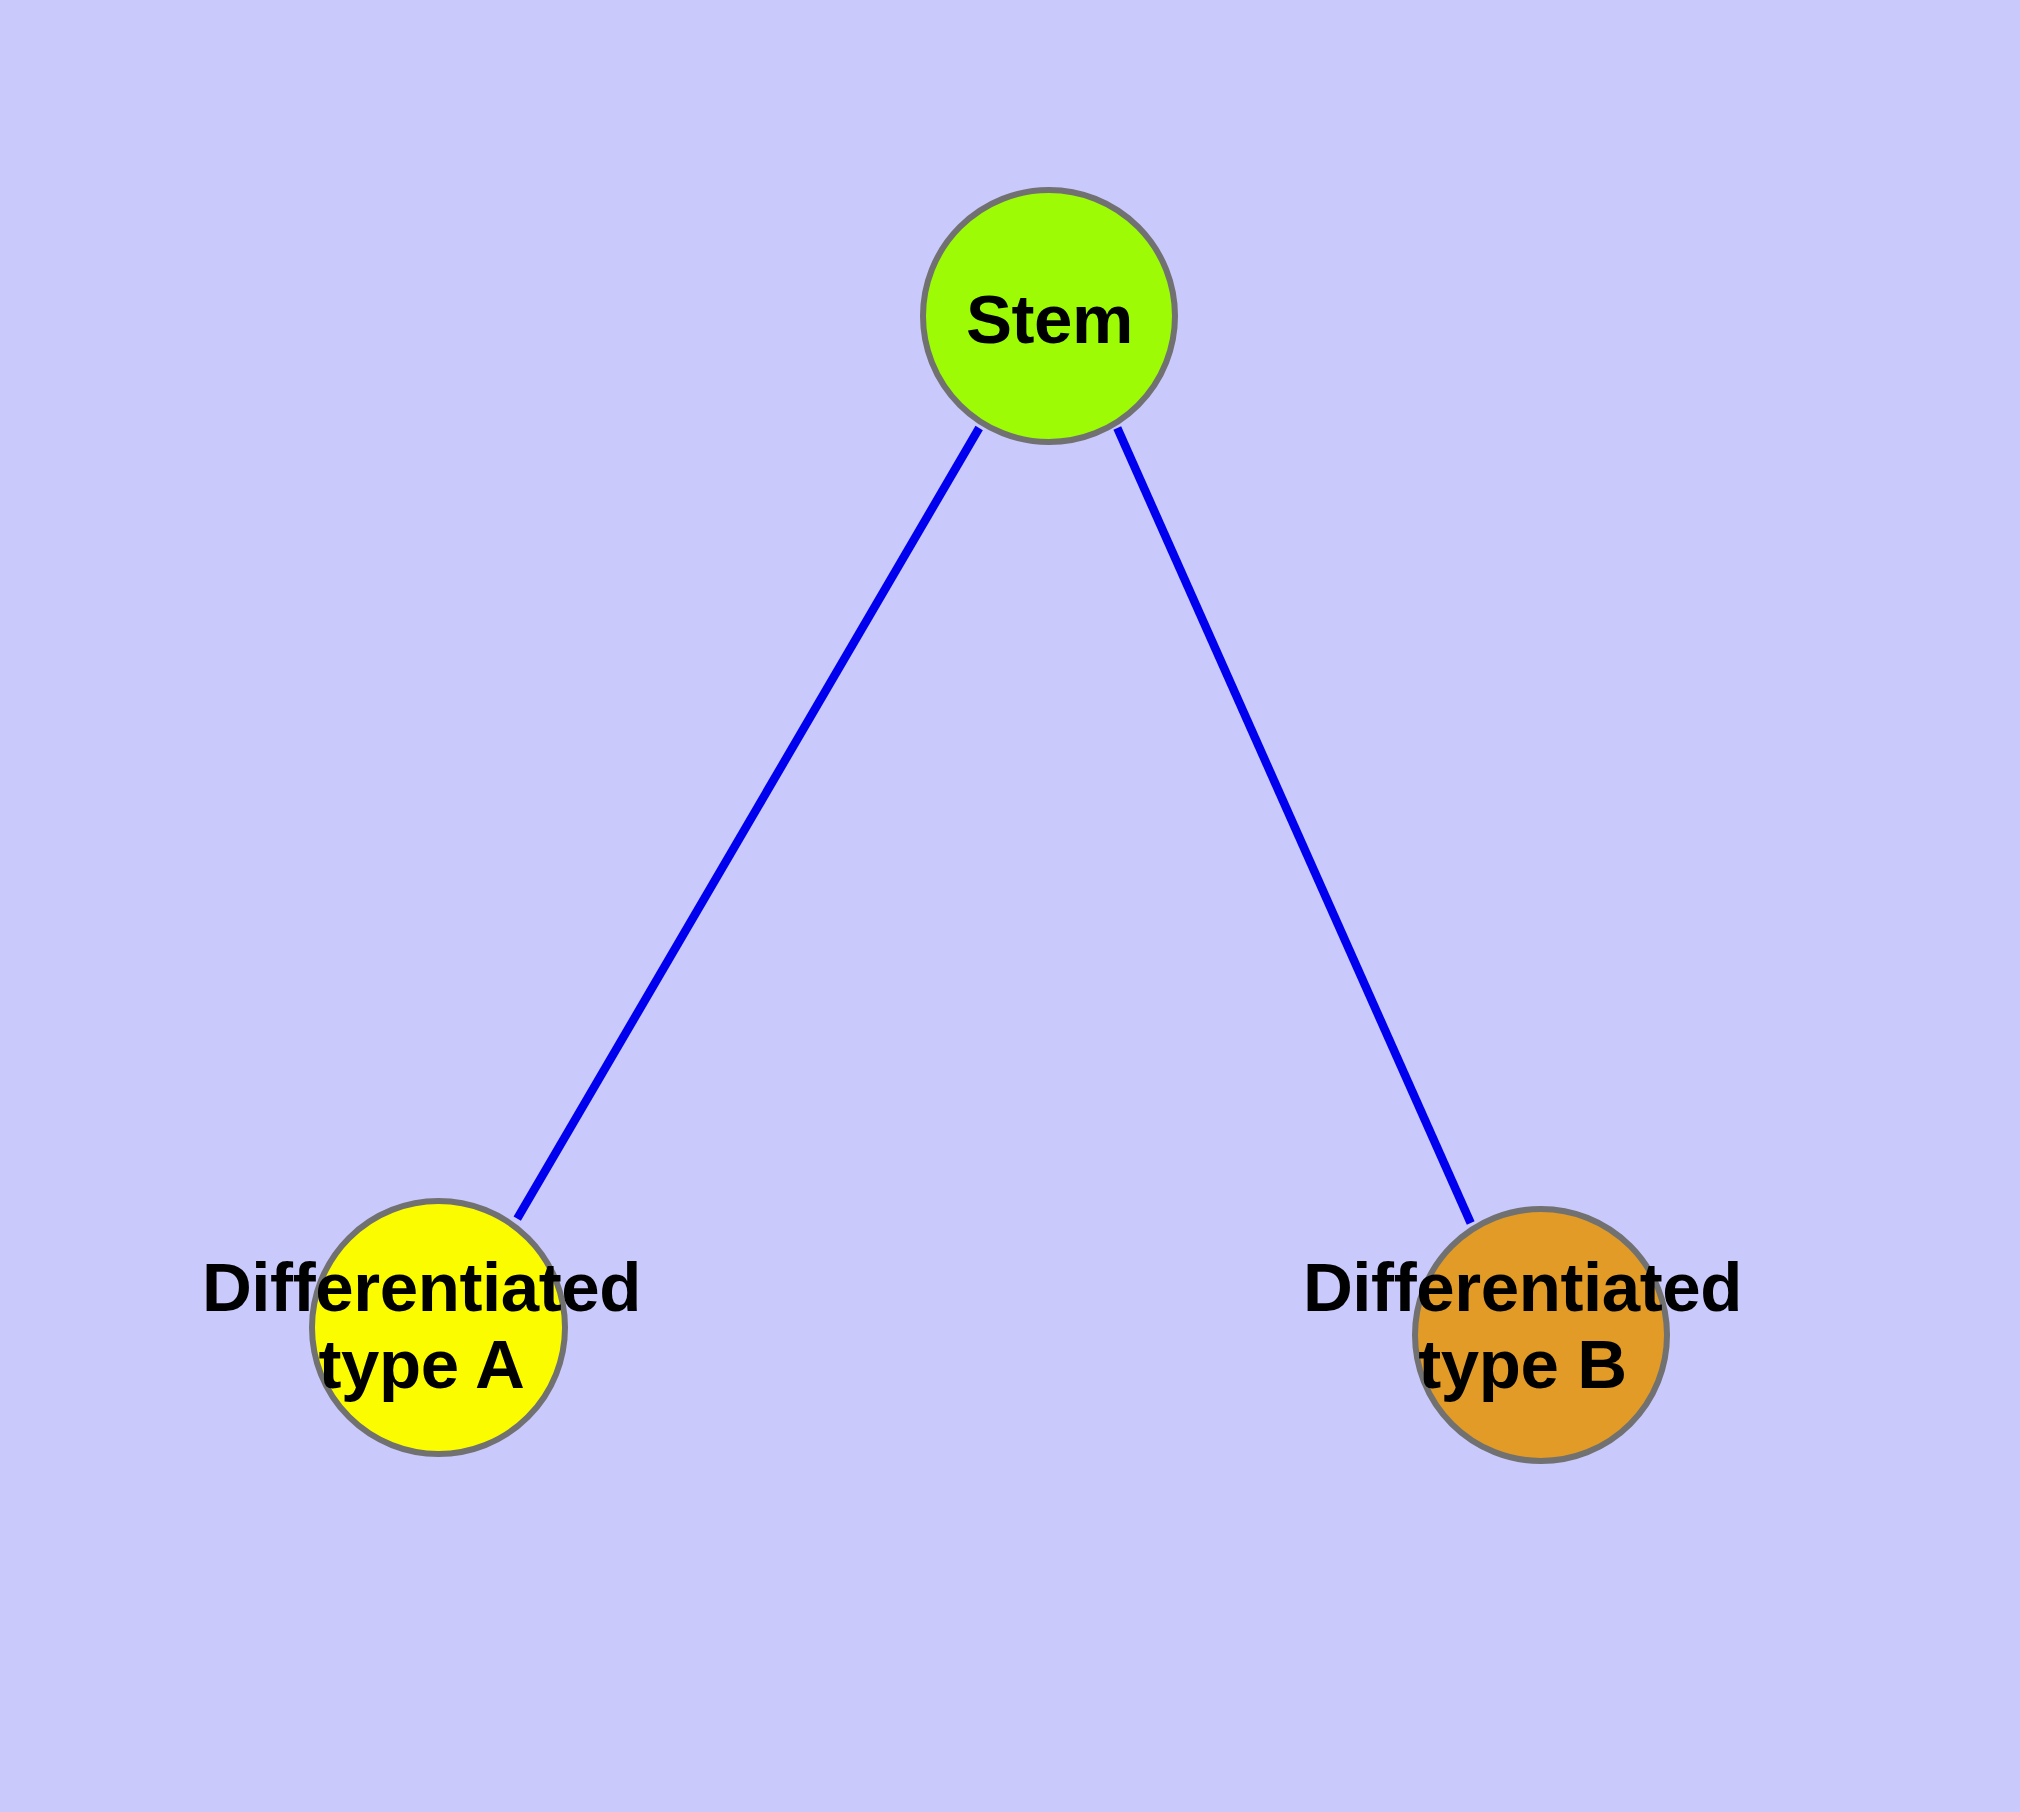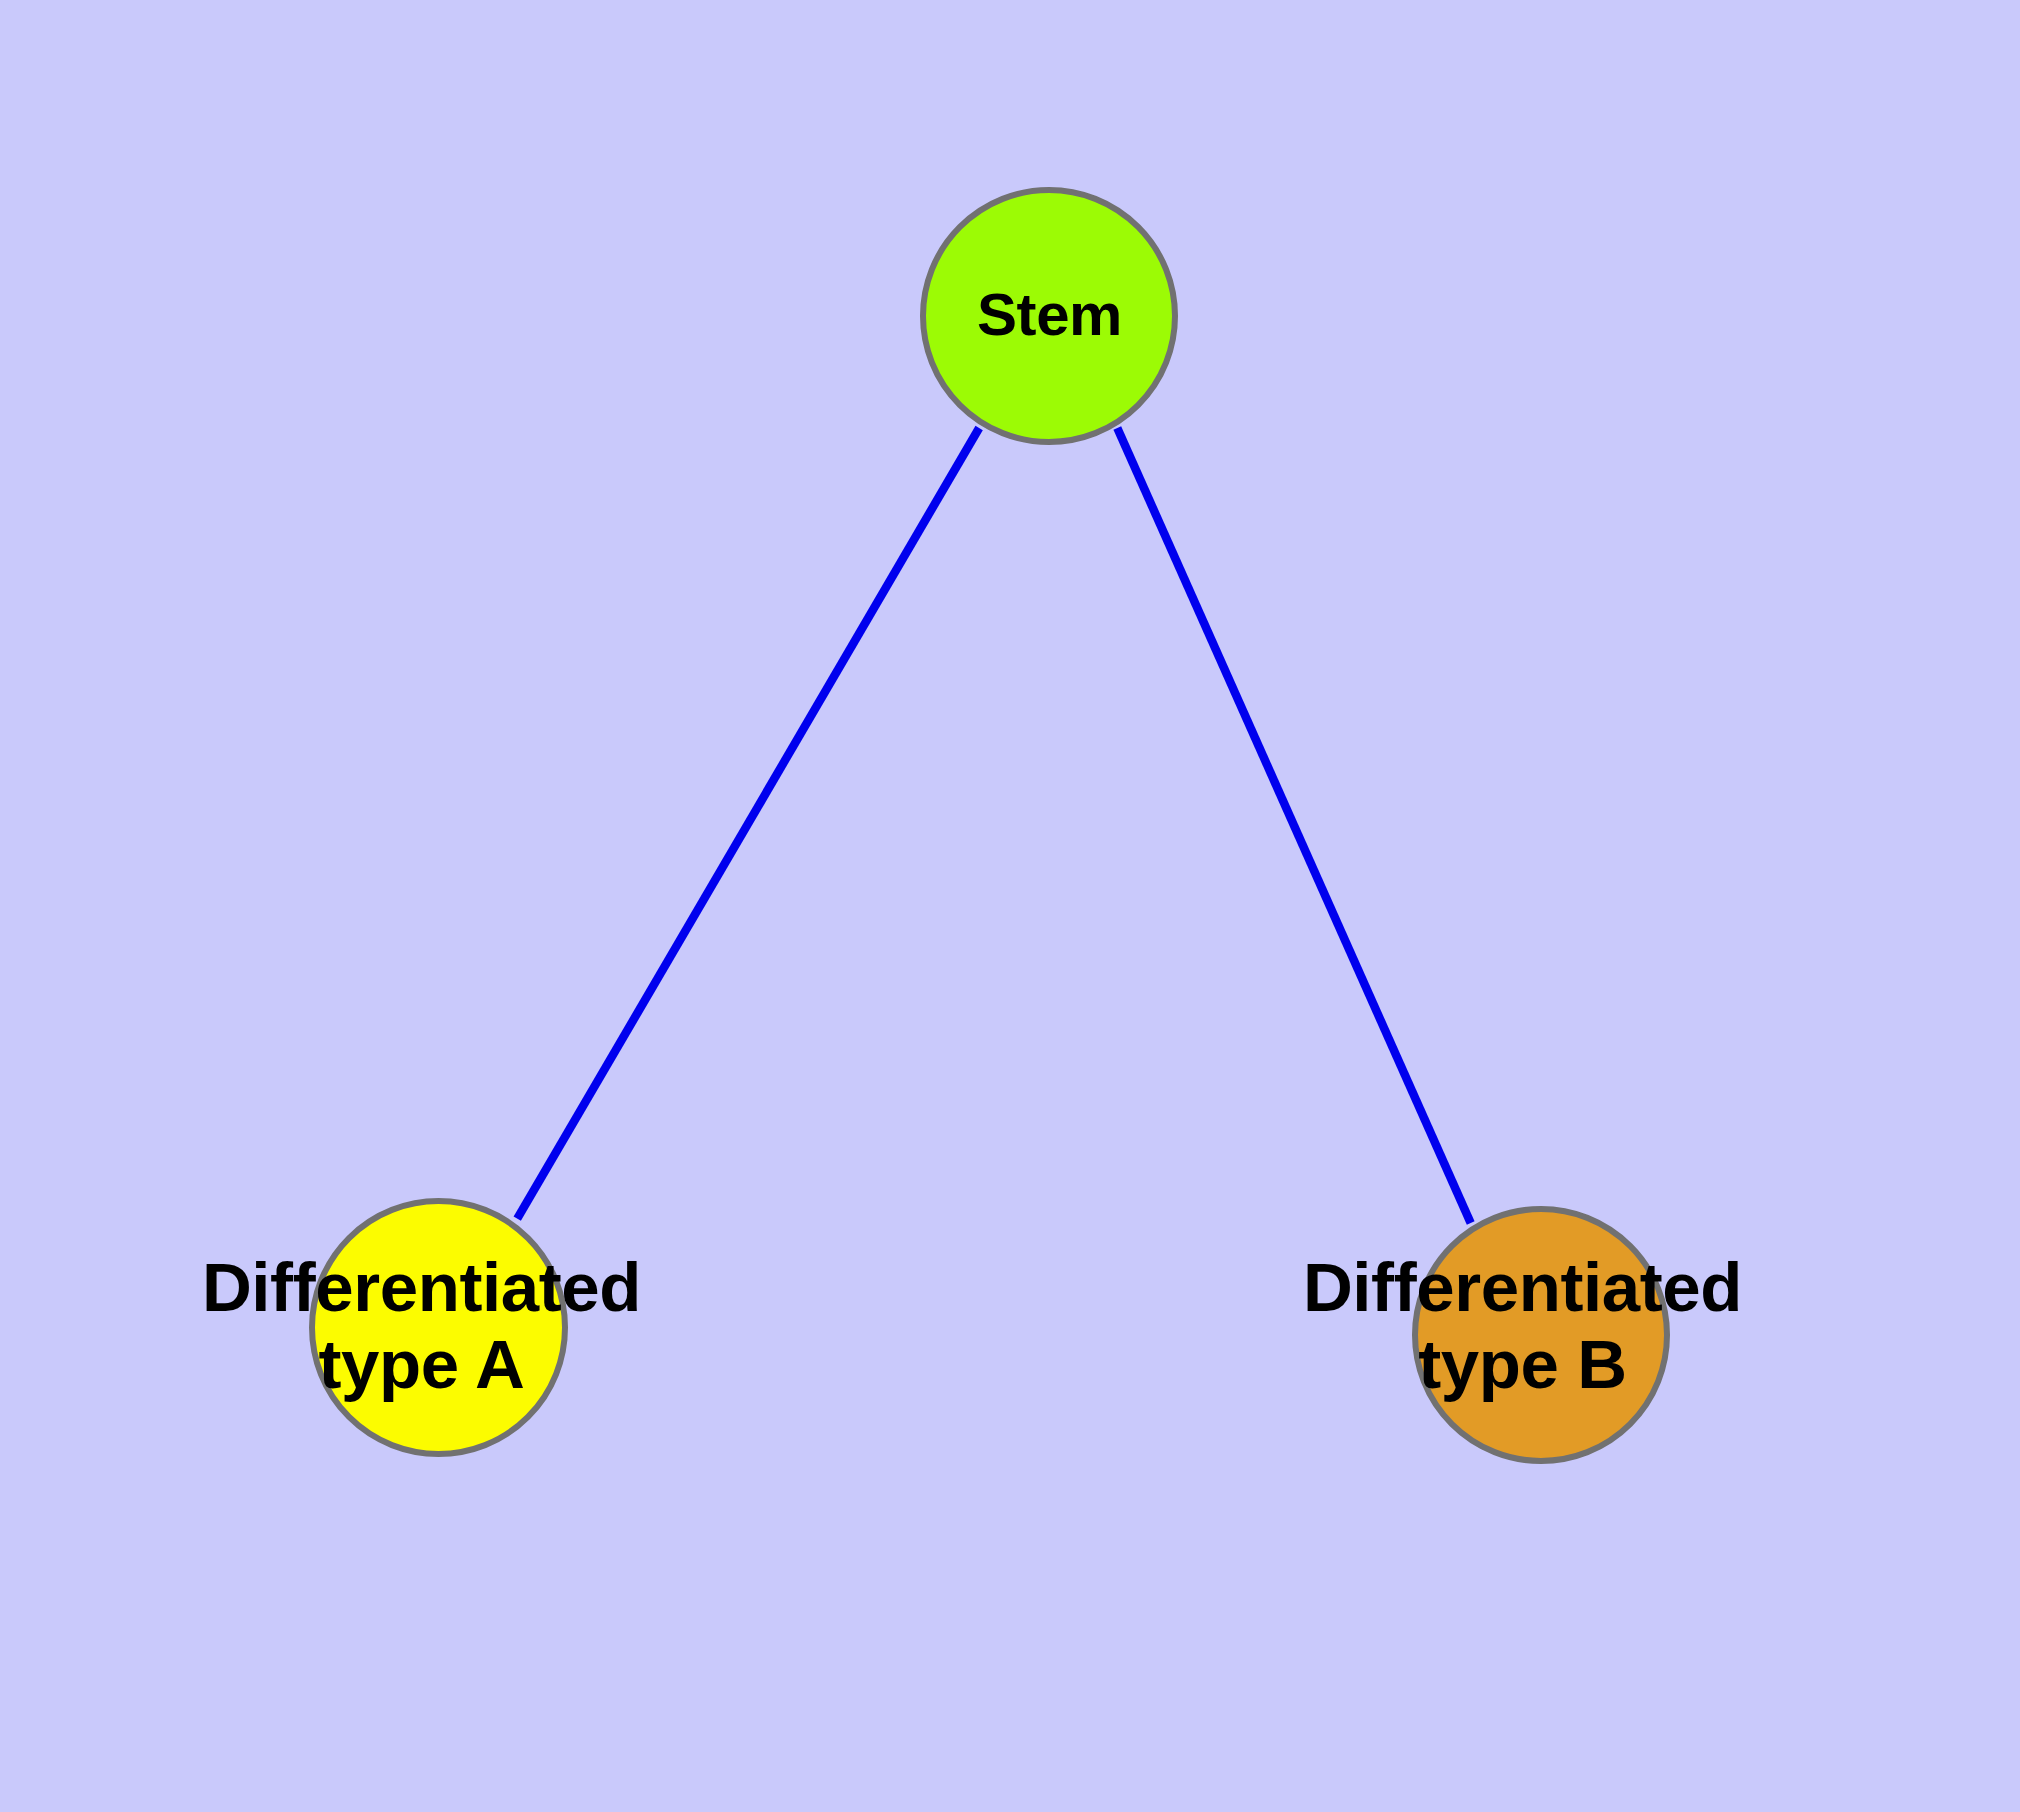--- a/index.html
+++ b/index.html
@@ -59,21 +59,21 @@
     font-weight: bold;
     text-align: center;
     line-height: 1.12;
     white-space: pre-line;
     letter-spacing: -0.4px;
   }
   .label-stem {
     left: 920px;
     top: 281px;
     width: 259px;
-    font-size: 60px;
+    font-size: 69px;
   }
   .label-typea {
     left: 164px;
     top: 1249px;
     width: 515px;
     font-size: 69px;
   }
   .label-typeb {
     left: 1265px;
     top: 1249px;

